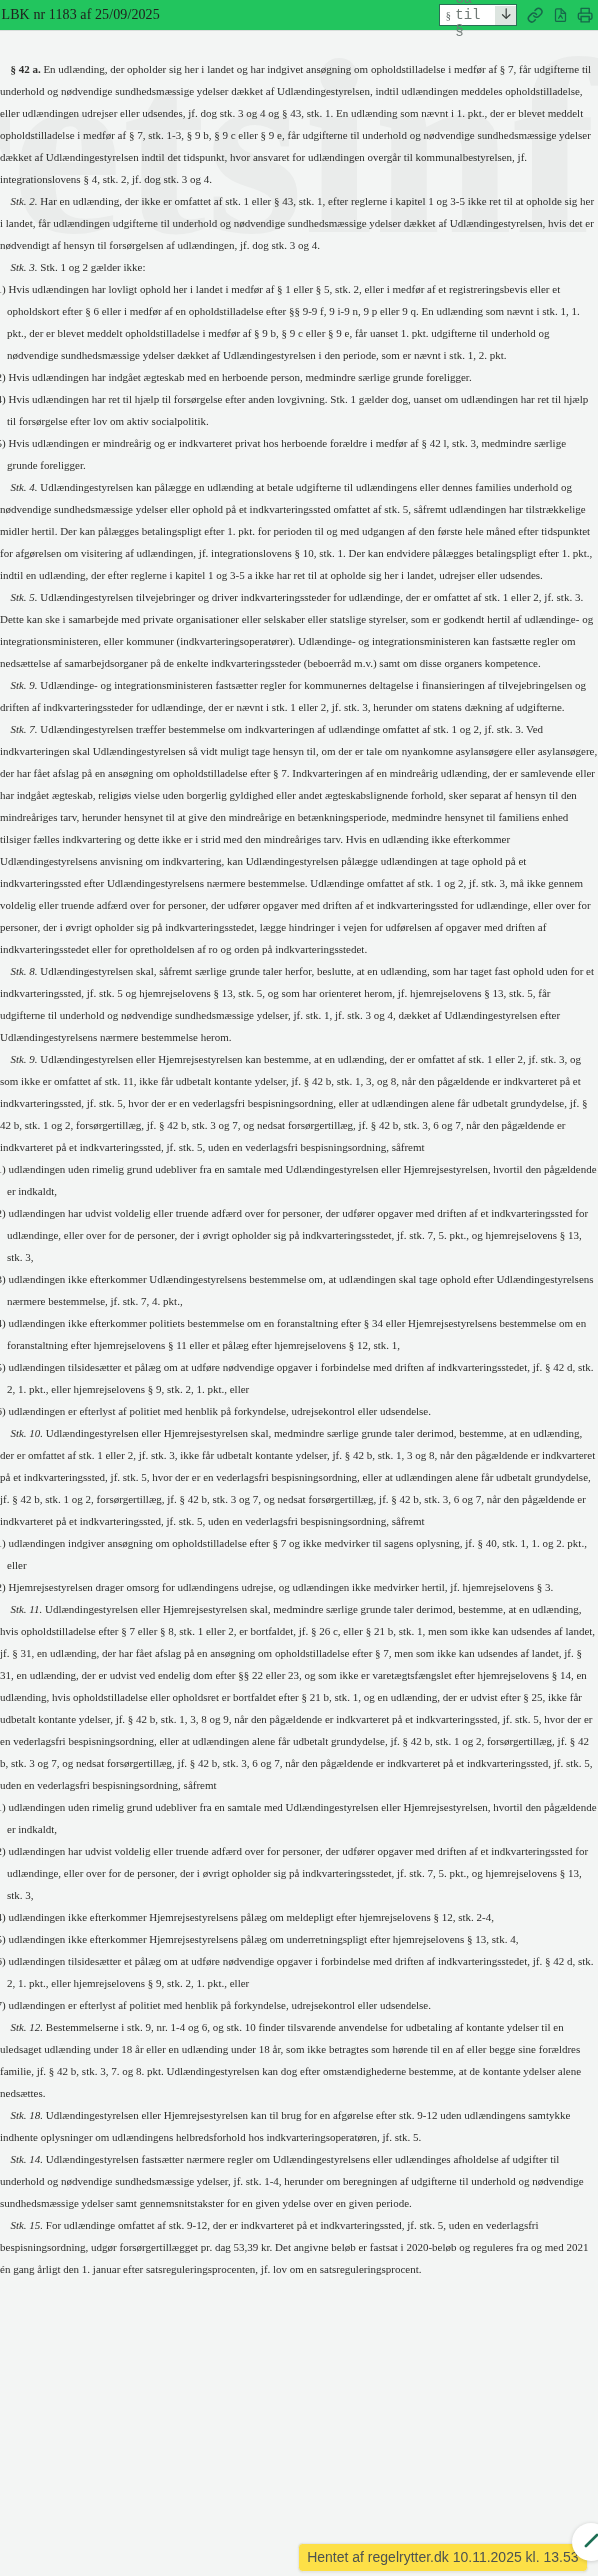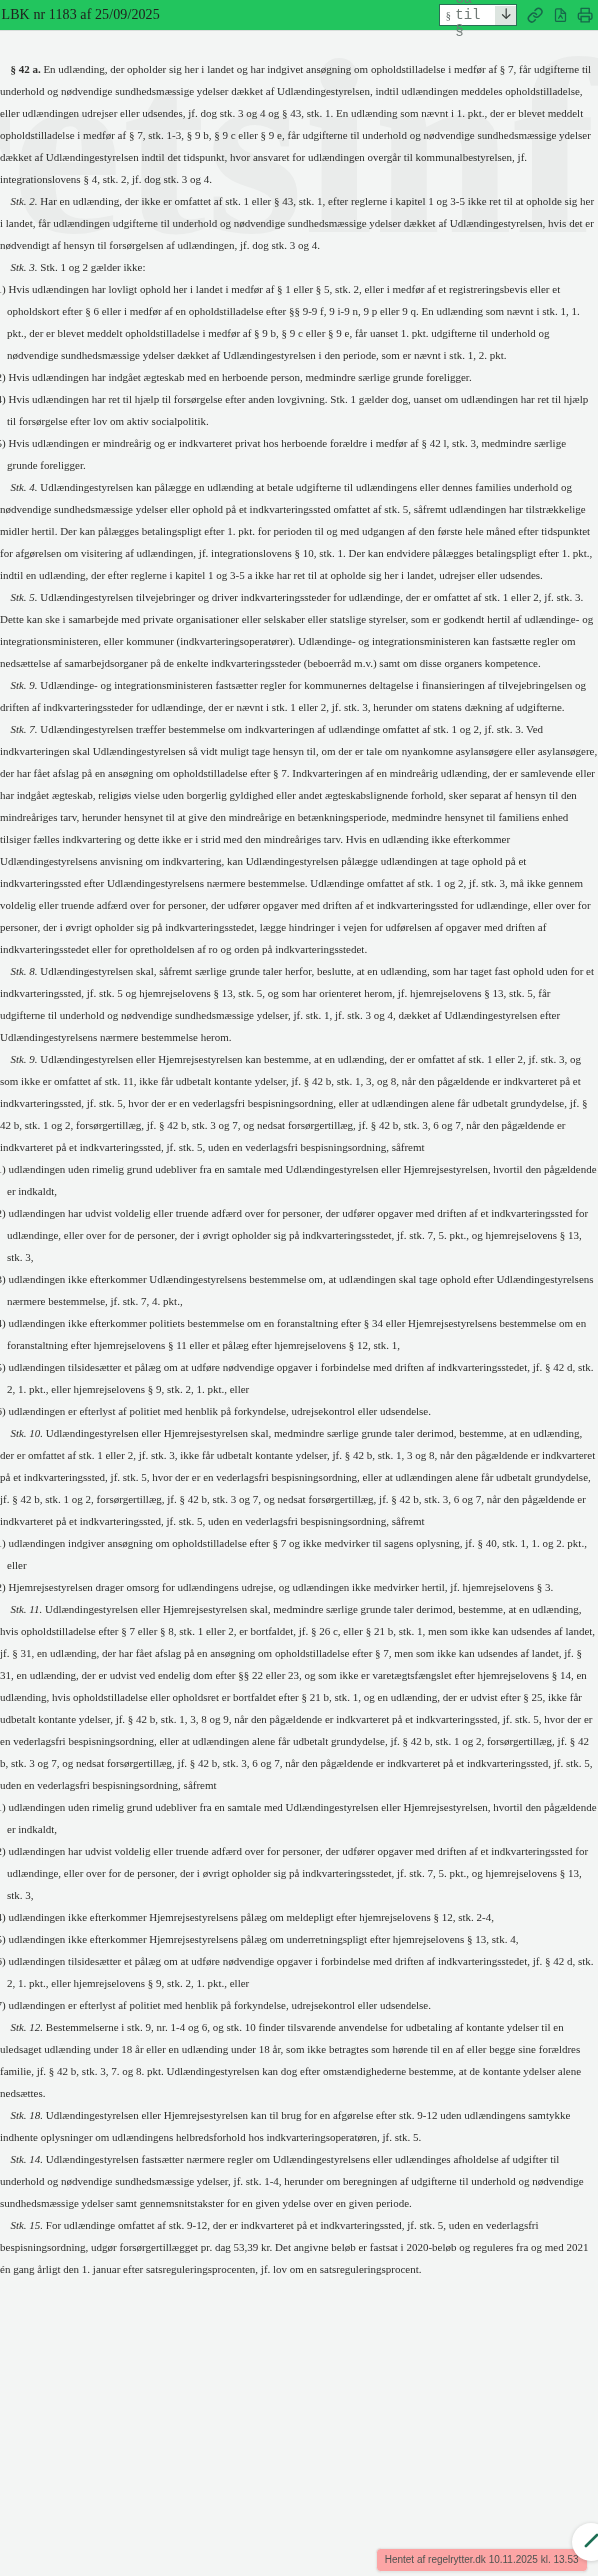--- a/index.html
+++ b/index.html
@@ -87,26 +87,26 @@
   p.section { text-indent:10.4px; }
   p.section .lead { font-weight:bold; font-style:normal; }
   p.stk { text-indent:10.4px; }
   p.stk .lead { font-style:italic; }
   p.item { padding-left:7px; text-indent:-10.4px; }
   p.item .lead { font-style:normal; }
   
   .fetched-note {
     position:absolute;
     right:10.4px; bottom:4.4px;
-    background:#fca5a5;
+    background:#fde047;
     border:0.7px solid #e4e7e6;
     border-radius:4.4px;
     padding:5.2px 8.1px;
     font-family:"Liberation Sans",sans-serif;
-    font-size:10px;
+    font-size:14px;
     color:#4d5350;
     box-shadow:0 0.7px 2.2px rgba(0,0,0,0.06);
     z-index:3;
     white-space:nowrap;
   }
   .edit-fab {
     position:absolute;
     right:-12px; bottom:15px;
     width:38px; height:38px;
     border-radius:50%;

